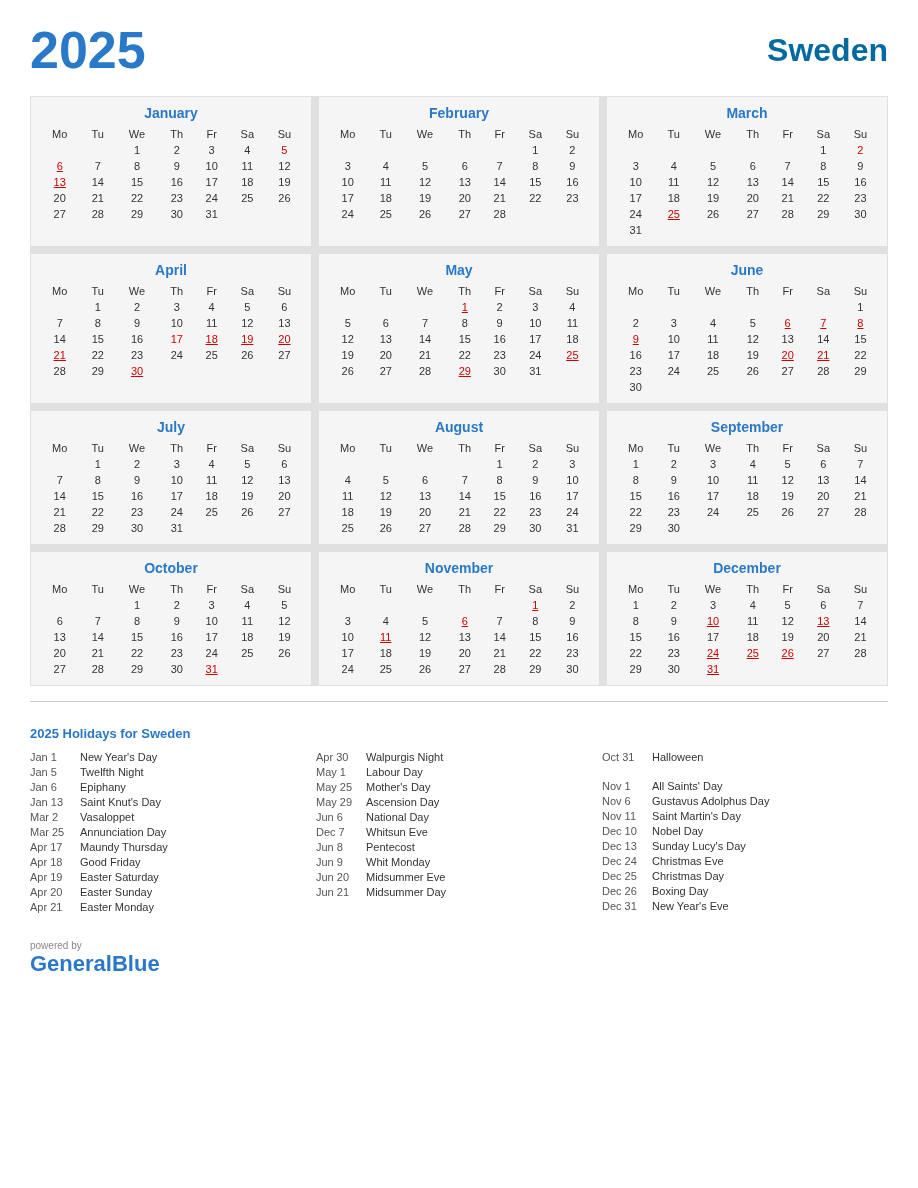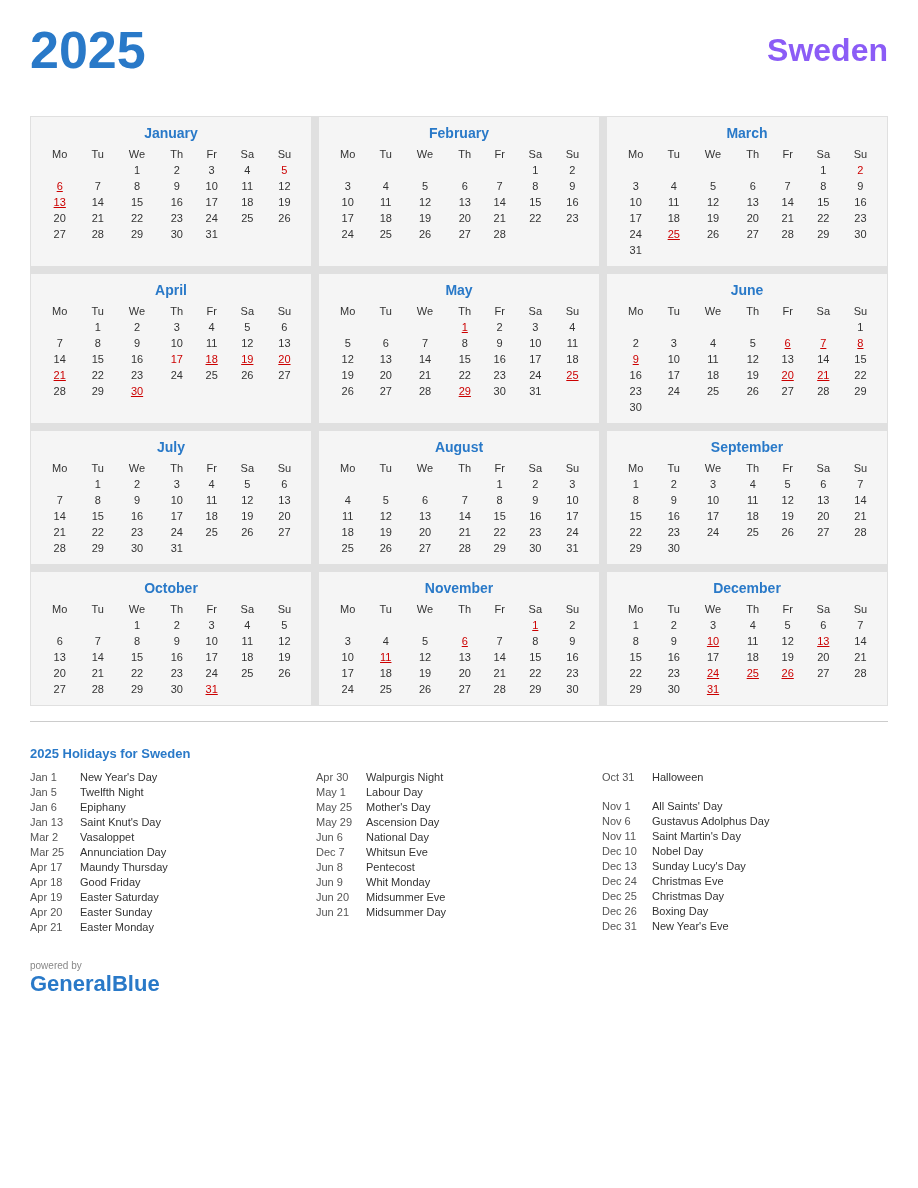--- a/index.html
+++ b/index.html
@@ -1,20 +1,20 @@
 <!DOCTYPE html>
 <html><head>
   <meta charset="utf-8">
   <style>
     * { box-sizing: border-box; margin: 0; padding: 0; }
     body { font-family: Arial, sans-serif; background: #fff; width: 918px; min-height: 1188px; padding: 20px 30px; }
     
-    .header { display: flex; justify-content: space-between; align-items: center; margin-bottom: 36px; }
+    .header { display: flex; justify-content: space-between; align-items: center; margin-bottom: 16px; }
     .year-title { font-size: 52px; font-weight: bold; color: #2979c8; }
-    .country-title { font-size: 32px; font-weight: bold; color: #8b5cf6; }
+    .country-title { font-size: 32px; font-weight: bold; color: #0369a1; }
     
     .calendar-grid { display: grid; grid-template-columns: repeat(3, 1fr); gap: 8px; background: #e0e0e0; border: 1px solid #e0e0e0; }
     
     .month-block { background: #f5f5f5; padding: 8px; }
     .month-name { text-align: center; color: #2979c8; font-size: 14px; font-weight: bold; margin-bottom: 5px; }
     
     .cal-table { width: 100%; border-collapse: collapse; }
     .cal-table th { font-size: 11px; color: #333; text-align: center; padding: 2px 1px; font-weight: normal; }
     .cal-table td { font-size: 11px; text-align: center; padding: 2px 1px; color: #333; }
     .cal-table td.red { color: #cc0000; }

